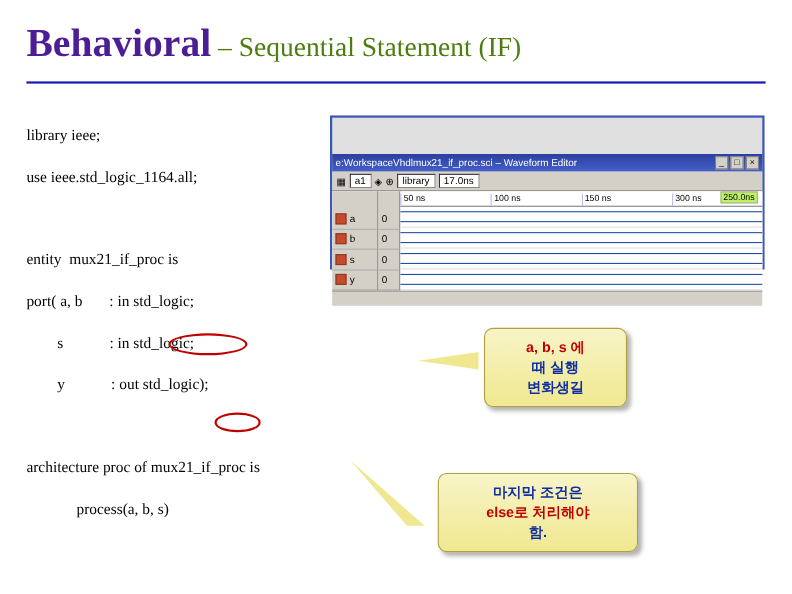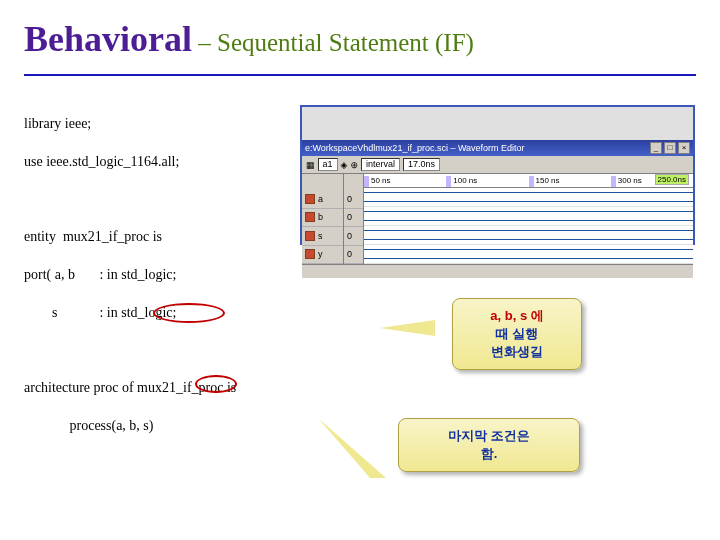--- a/index.html
+++ b/index.html
@@ -145,21 +145,21 @@
     position: relative;
   }
   .wf-ruler {
     height: 14px;
     border-bottom: 1px solid #808080;
     display: flex;
     font-size: 8px;
     font-family: sans-serif;
     padding-top: 2px;
   }
-  .wf-ruler div { flex: 1; text-align: left; border-left: 5px solid #c4b5fd; padding-left: 2px; }
+  .wf-ruler div { flex: 1; text-align: left; border-left: 1px solid #c4b5fd; padding-left: 2px; }
   .wf-marker {
     position: absolute;
     top: 0;
     right: 4px;
     font-size: 8px;
     font-family: sans-serif;
     background: #bef264;
     border: 1px solid #aaa;
     padding: 0 2px;
   }
@@ -191,25 +191,25 @@
     font-size: 13px;
     font-family: sans-serif;
     font-weight: bold;
     text-align: center;
     box-shadow: 3px 3px 4px rgba(0,0,0,0.3);
   }
   .callout-red { color: #c00000; }
   .callout-blue { color: #1030a0; }
   .callout1 {
     top: 298px;
-    left: 452px;
+    left: 440px;
     width: 130px;
   }
   .callout2 {
-    top: 418px;
+    top: 430px;
     left: 398px;
     width: 182px;
   }
   .callout-tail {
     position: absolute;
     width: 0; height: 0;
   }
   .tail1 {
     top: 320px;
     left: 380px;
@@ -242,20 +242,21 @@
 <hr class="title-rule">
 
 <div class="content">
   <div class="code">
 <div>library ieee;</div>
 <div>use ieee.std_logic_1164.all;</div>
 <div> </div>
 <div>entity  mux21_if_proc is</div>
 <div>port( a, b       : in std_logic;</div>
 <div>        s            : in std_logic;</div>
+<div>        y            : out std_logic);</div>
 <div> </div>
 <div>architecture proc of mux21_if_proc is</div>
 <div>             process(a, b, s)</div>
 
 
 
 
 
 
 
@@ -270,21 +271,21 @@
       <div class="wf-titlebar-btn">_</div>
       <div class="wf-titlebar-btn">□</div>
       <div class="wf-titlebar-btn">×</div>
     </div>
   </div>
   <div class="wf-toolbar">
     <span>▦</span>
     <span class="wf-tool-slot">a1</span>
     <span>◈</span>
     <span>⊕</span>
-    <span class="wf-tool-slot">interval</span>
+    <span class="wf-tool-slot">library</span>
     <span class="wf-tool-slot">17.0ns</span>
   </div>
   <div class="wf-plot">
     <div class="wf-names">
       <div class="wf-time-head"></div>
       <div class="wf-sig-name">a</div>
       <div class="wf-sig-name">b</div>
       <div class="wf-sig-name">s</div>
       <div class="wf-sig-name">y</div>
     </div>
@@ -326,14 +327,15 @@
 <div class="callout-tail tail1"></div>
 <div class="callout callout1">
   <div class="callout-red">a,  b, s 에</div>
   <div class="callout-blue">때 실행</div>
   <div class="callout-blue">변화생길</div>
 </div>
 
 <div class="callout-tail tail2"></div>
 <div class="callout callout2">
   <div class="callout-blue">마지막 조건은</div>
+  <div><span class="callout-red">else로 처리해야</span></div>
   <div class="callout-blue">함.</div>
 </div>
 
 </body></html>

